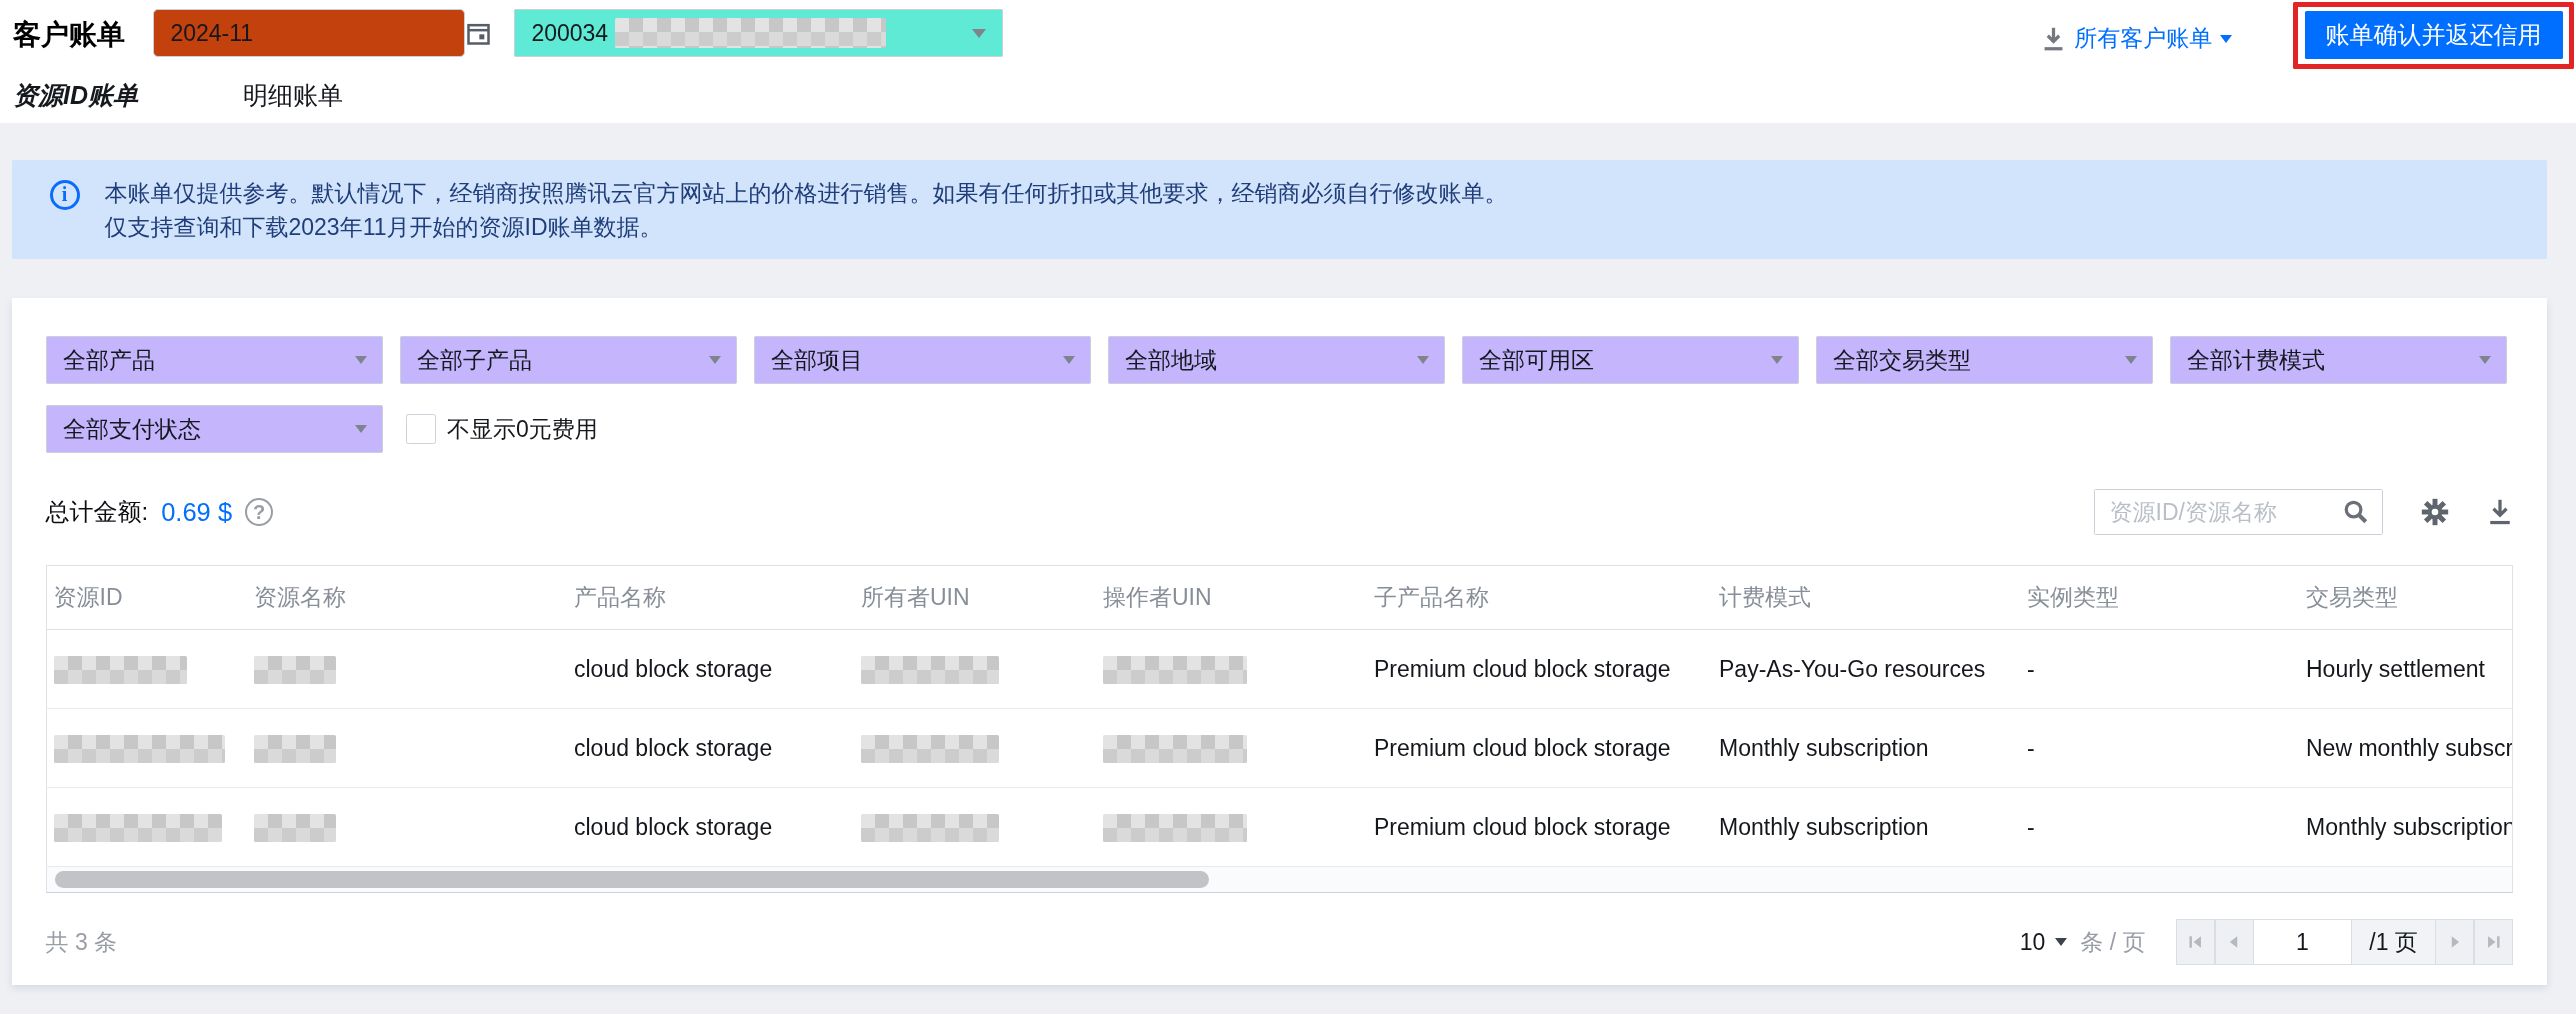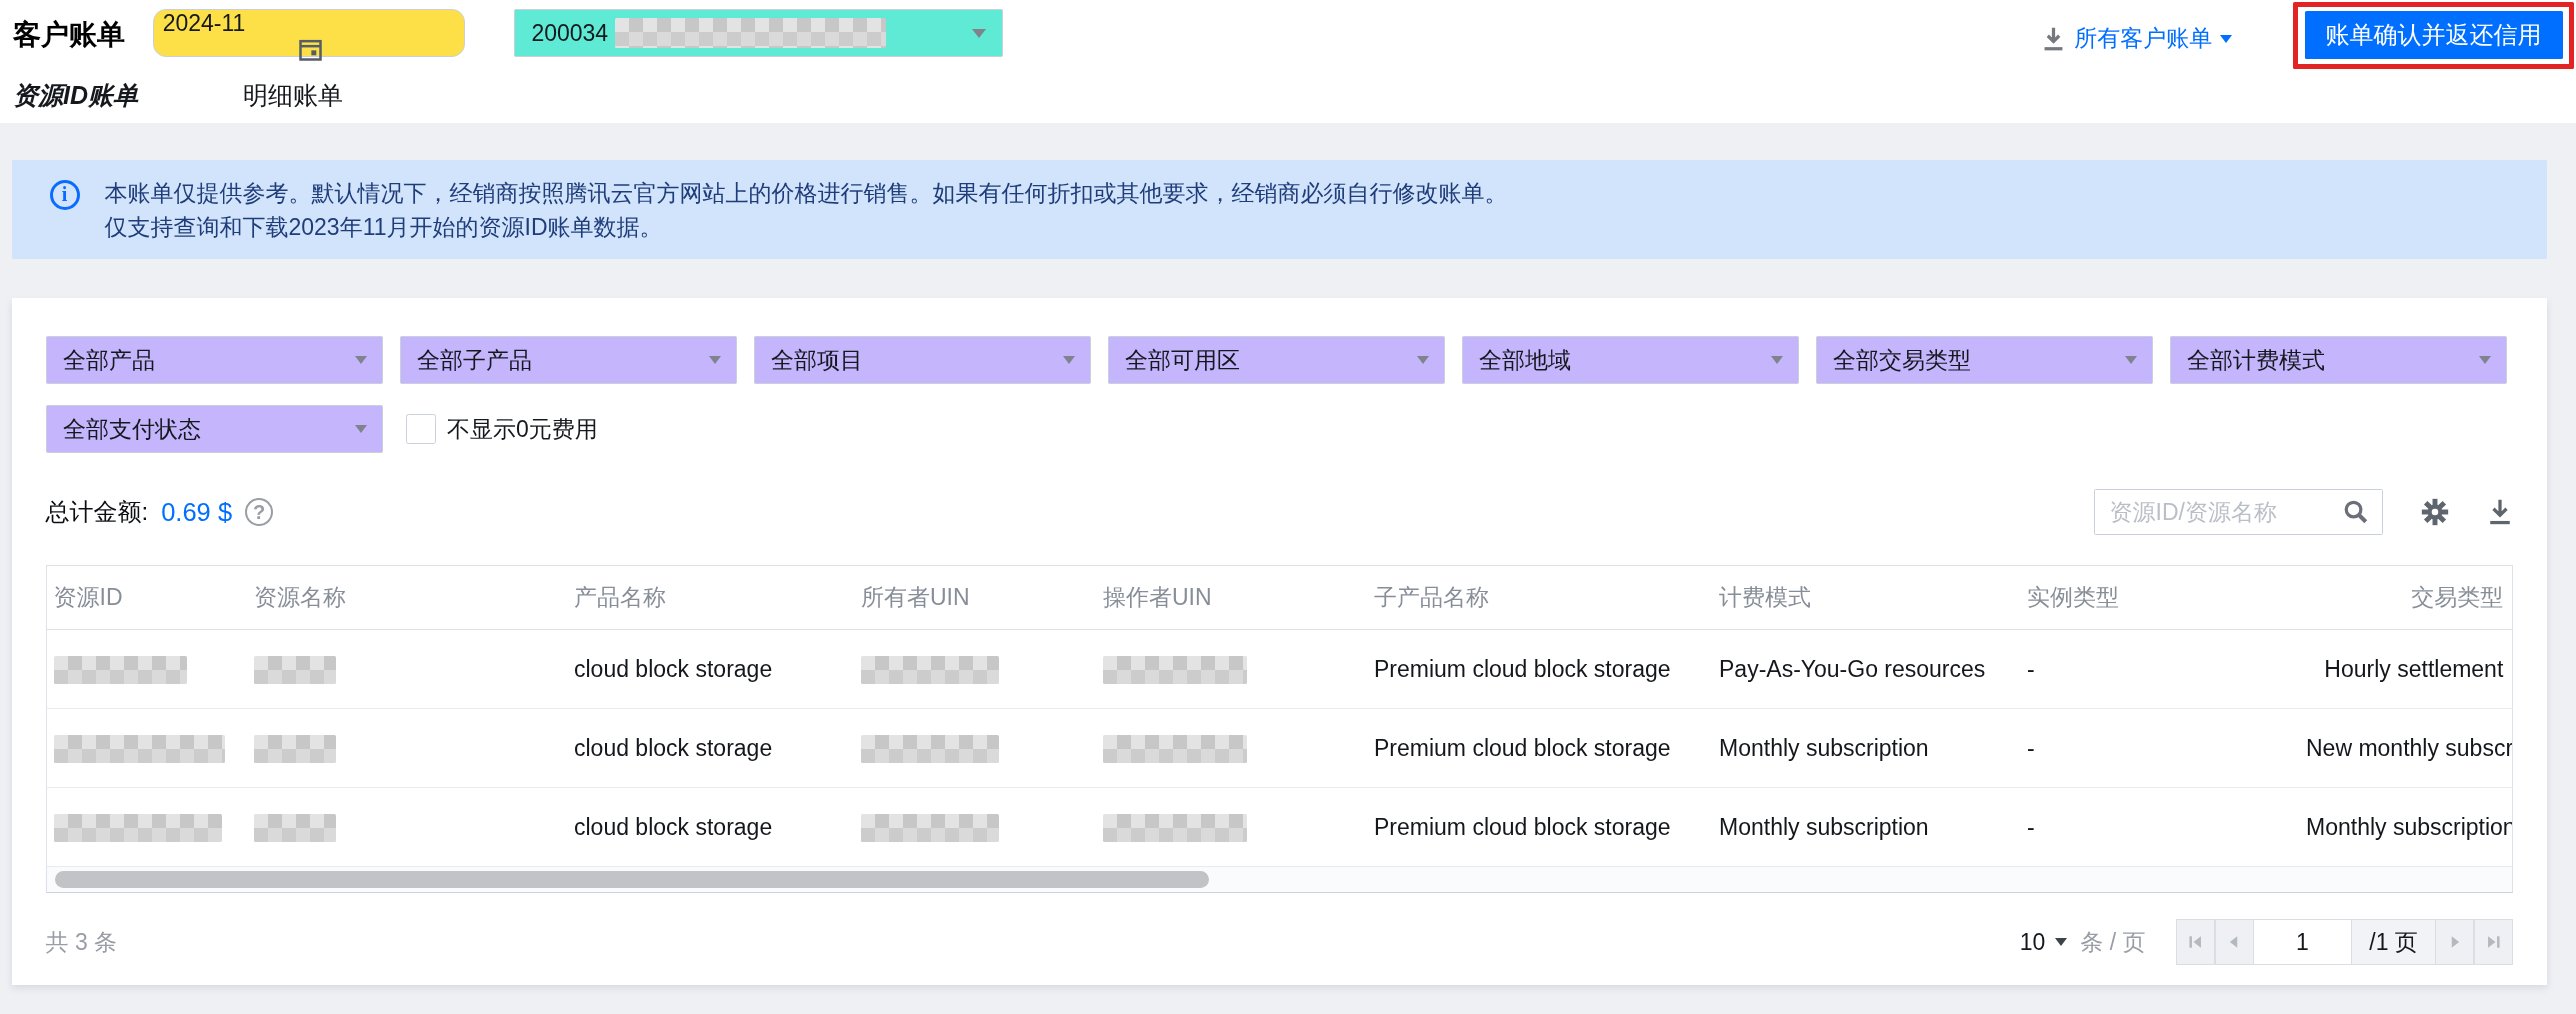--- a/index.html
+++ b/index.html
@@ -12,21 +12,21 @@
     --tbl-border:#dde1e8;
     --row-border:#e7eaef;
   }
   *{box-sizing:border-box;margin:0;padding:0;}
   body{margin:0;font-family:"Liberation Sans","DejaVu Sans",sans-serif;}
   .page{position:relative;width:2576px;height:1015px;background:#fff;overflow:hidden;}
 
   
   .topbar{position:relative;height:123px;background:#fff;}
   .page-title{position:absolute;left:13px;top:16.4px;font-size:28px;font-weight:bold;color:#000;}
-  .month-picker{position:absolute;left:153px;top:9px;width:312px;height:48px;border:0.8px solid var(--border);border-radius:13px;display:flex;align-items:center;padding:0 13px 0 16.4px;background:#fde047;flex-direction:column;}
+  .month-picker{position:absolute;left:153px;top:9px;width:312px;height:48px;border:0.8px solid var(--border);border-radius:5px;display:flex;align-items:center;padding:0 13px 0 16.4px;background:#c2410c;}
   .month-picker input{flex:1;border:none;outline:none;font-size:23px;color:#15181d;font-family:inherit;background:transparent;}
   .customer-select{position:absolute;left:514px;top:9px;width:489px;height:48px;border:0.8px solid var(--border);border-radius:1.6px;display:flex;align-items:center;padding:0 16.4px;background:#5eead4;cursor:pointer;}
   .customer-select .prefix{font-size:23px;color:#15181d;}
   .caret{width:0;height:0;border-left:7.4px solid transparent;border-right:7.4px solid transparent;border-top:9px solid #7e838c;}
   .caret.small{border-left-width:6.6px;border-right-width:6.6px;border-top-width:8.2px;}
   .caret.blue{border-top-color:var(--accent);}
   .caret.dark{border-top-color:#3e434b;border-left-width:6.6px;border-right-width:6.6px;border-top-width:8.2px;}
   .all-bills{position:absolute;left:2041px;top:23px;display:flex;align-items:center;gap:8.2px;color:var(--accent);font-size:23px;cursor:pointer;text-decoration:none;}
   .annotation-box{position:absolute;left:2293px;top:1.6px;width:281px;height:67px;border:5px solid var(--annotation);border-radius:1.6px;display:flex;align-items:center;justify-content:center;}
   .confirm-btn{width:258px;height:48px;background:var(--accent);color:#fff;font-size:24px;border:none;border-radius:1.6px;cursor:pointer;font-family:inherit;}
@@ -61,21 +61,21 @@
   .search-box input{flex:1;border:none;outline:none;padding:0 8.2px 0 15px;font-size:23px;color:#15181d;font-family:inherit;min-width:0;}
   .search-box input::placeholder{color:#b9bec7;}
   .search-btn{width:51px;display:flex;align-items:center;justify-content:center;cursor:pointer;}
   .tool-icon{margin-left:38px;cursor:pointer;display:flex;align-items:center;}
 
   
   table.bill{margin-top:30px;width:100%;border-collapse:collapse;table-layout:fixed;}
   table.bill th{height:64px;text-align:left;font-weight:normal;font-size:23px;color:#878e98;padding:0 8.2px 0 15px;border-top:0.8px solid var(--tbl-border);border-bottom:0.8px solid var(--tbl-border);white-space:nowrap;}
   table.bill td{height:79px;font-size:23px;color:#14171c;padding:0 8.2px 0 15px;border-bottom:0.8px solid var(--row-border);white-space:nowrap;overflow:hidden;}
   table.bill th:first-child,table.bill td:first-child{border-left:0.8px solid var(--tbl-border);padding-left:7px;}
-  table.bill th:last-child,table.bill td:last-child{border-right:0.8px solid var(--tbl-border);text-align:right;}
+  table.bill th:last-child,table.bill td:last-child{border-right:0.8px solid var(--tbl-border);}
 
   .mosaic{display:inline-block;height:28px;border-radius:1.6px;vertical-align:middle;
     background:
       conic-gradient(#c7c7c7 25%,#dadada 0 50%,#cccccc 0 75%,#e3e3e3 0) 0 0/28px 28px,
       conic-gradient(rgba(255,255,255,.35) 25%,rgba(0,0,0,.05) 0 50%,rgba(255,255,255,.2) 0 75%,rgba(0,0,0,.03) 0) 6.6px 6.6px/43px 43px;
   }
   .mosaic.tall{height:30px;}
 
   .hscroll{height:26px;background:#fafbfc;border-left:0.8px solid var(--tbl-border);border-right:0.8px solid var(--tbl-border);border-bottom:1.6px solid #ccd1de;position:relative;}
   .hscroll .thumb{position:absolute;left:8.2px;top:4.1px;width:1154px;height:17px;background:#c2c3c6;border-radius:9px;cursor:grab;}
@@ -161,25 +161,25 @@
           </div>
         <div class="select">
             <span class="lbl">全部子产品</span>
             <span class="caret small"></span>
           </div>
         <div class="select">
             <span class="lbl">全部项目</span>
             <span class="caret small"></span>
           </div>
         <div class="select">
+            <span class="lbl">全部地域</span>
+            <span class="caret small"></span>
+          </div>
+        <div class="select">
             <span class="lbl">全部可用区</span>
-            <span class="caret small"></span>
-          </div>
-        <div class="select">
-            <span class="lbl">全部地域</span>
             <span class="caret small"></span>
           </div>
         <div class="select">
             <span class="lbl">全部交易类型</span>
             <span class="caret small"></span>
           </div>
         <div class="select">
             <span class="lbl">全部计费模式</span>
             <span class="caret small"></span>
           </div>

